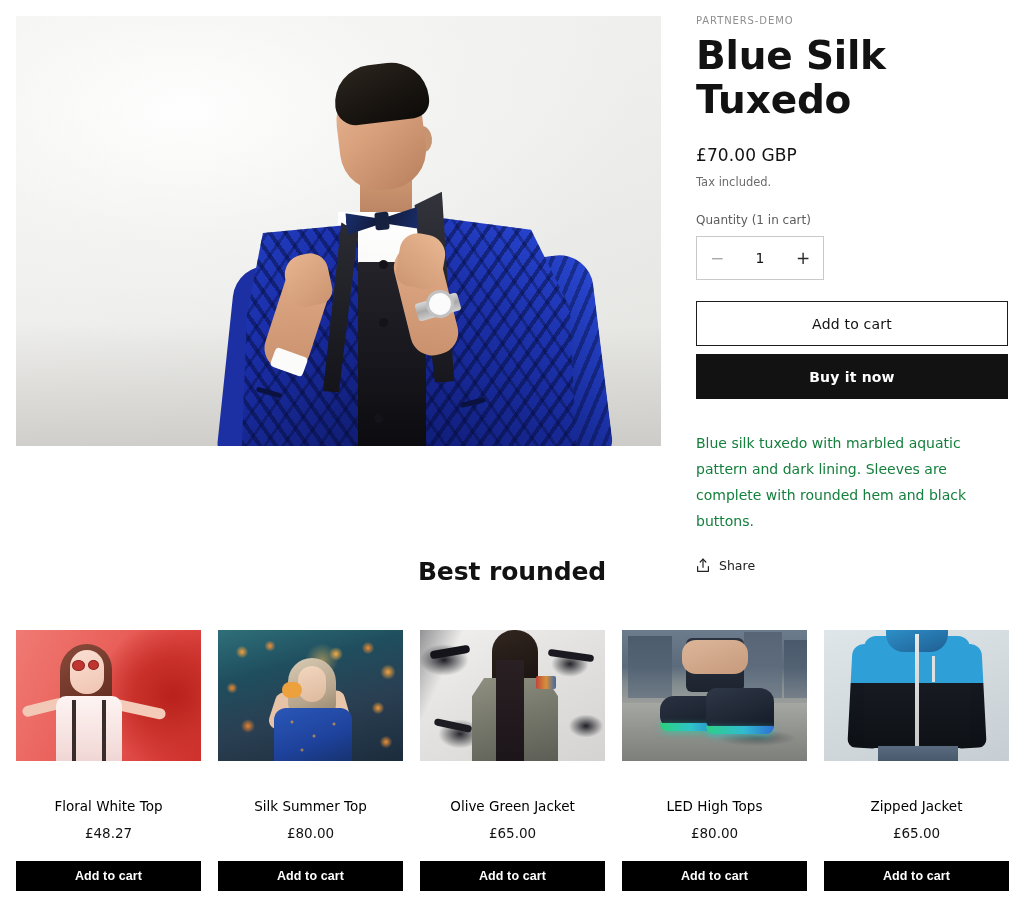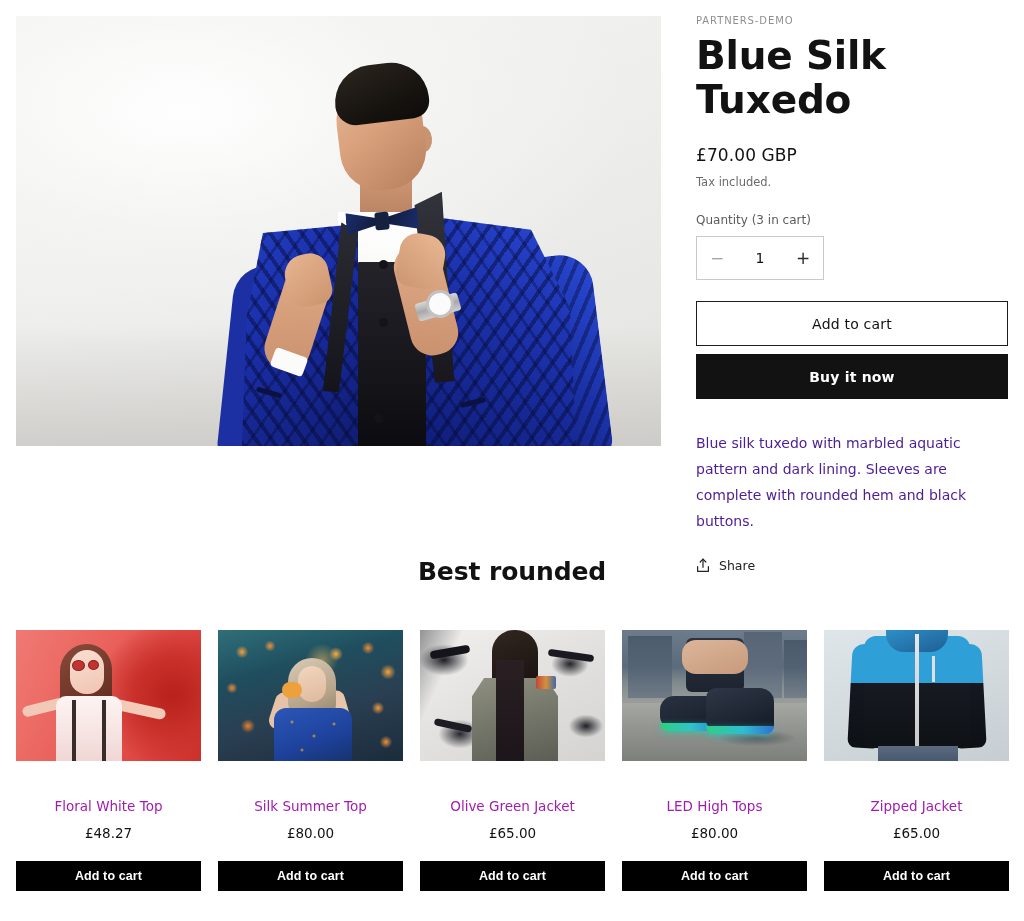--- a/index.html
+++ b/index.html
@@ -353,21 +353,21 @@
     font-size: 14px;
     font-weight: 700;
     font-family: inherit;
     cursor: pointer;
     letter-spacing: 0.2px;
   }
   .description {
     margin: 31px 0 0 0;
     font-size: 14px;
     line-height: 26px;
-    color: #4c1d95;
+    color: #15803d;
     max-width: 300px;
   }
   .share-row {
     display: inline-flex;
     align-items: center;
     gap: 9px;
     margin-top: 24px;
     cursor: pointer;
   }
   .share-row .lbl {
@@ -404,21 +404,21 @@
   .bs-thumb {
     width: 185px; height: 131px;
     overflow: hidden;
     position: relative;
     background: #dcdcdc;
   }
   .bs-name {
     text-align: center;
     font-size: 13.5px;
     line-height: 18px;
-    color: #a21caf;
+    color: #000000;
     margin: 36px 0 0 0;
   }
   .bs-price {
     text-align: center;
     font-size: 13.5px;
     line-height: 18px;
     color: #121212;
     margin: 9px 0 0 0;
   }
   .bs-btn {
@@ -724,21 +724,21 @@
 
     <div class="product-info">
 
       <p class="vendor">PARTNERS-DEMO</p>
 
       <h1 class="product-title">Blue Silk Tuxedo</h1>
 
       <p class="price">£70.00 GBP</p>
       <p class="tax-note">Tax included.</p>
 
-      <p class="qty-label">Quantity (3 in cart)</p>
+      <p class="qty-label">Quantity (1 in cart)</p>
 
       <div class="qty-box">
         <button class="qty-btn qty-minus">−</button>
         <input class="qty-value" type="text" value="1" style="">
         <button class="qty-btn qty-plus">+</button>
       </div>
 
       <button class="btn-add-cart">Add to cart</button>
       <button class="btn-buy-now">Buy it now</button>
 

